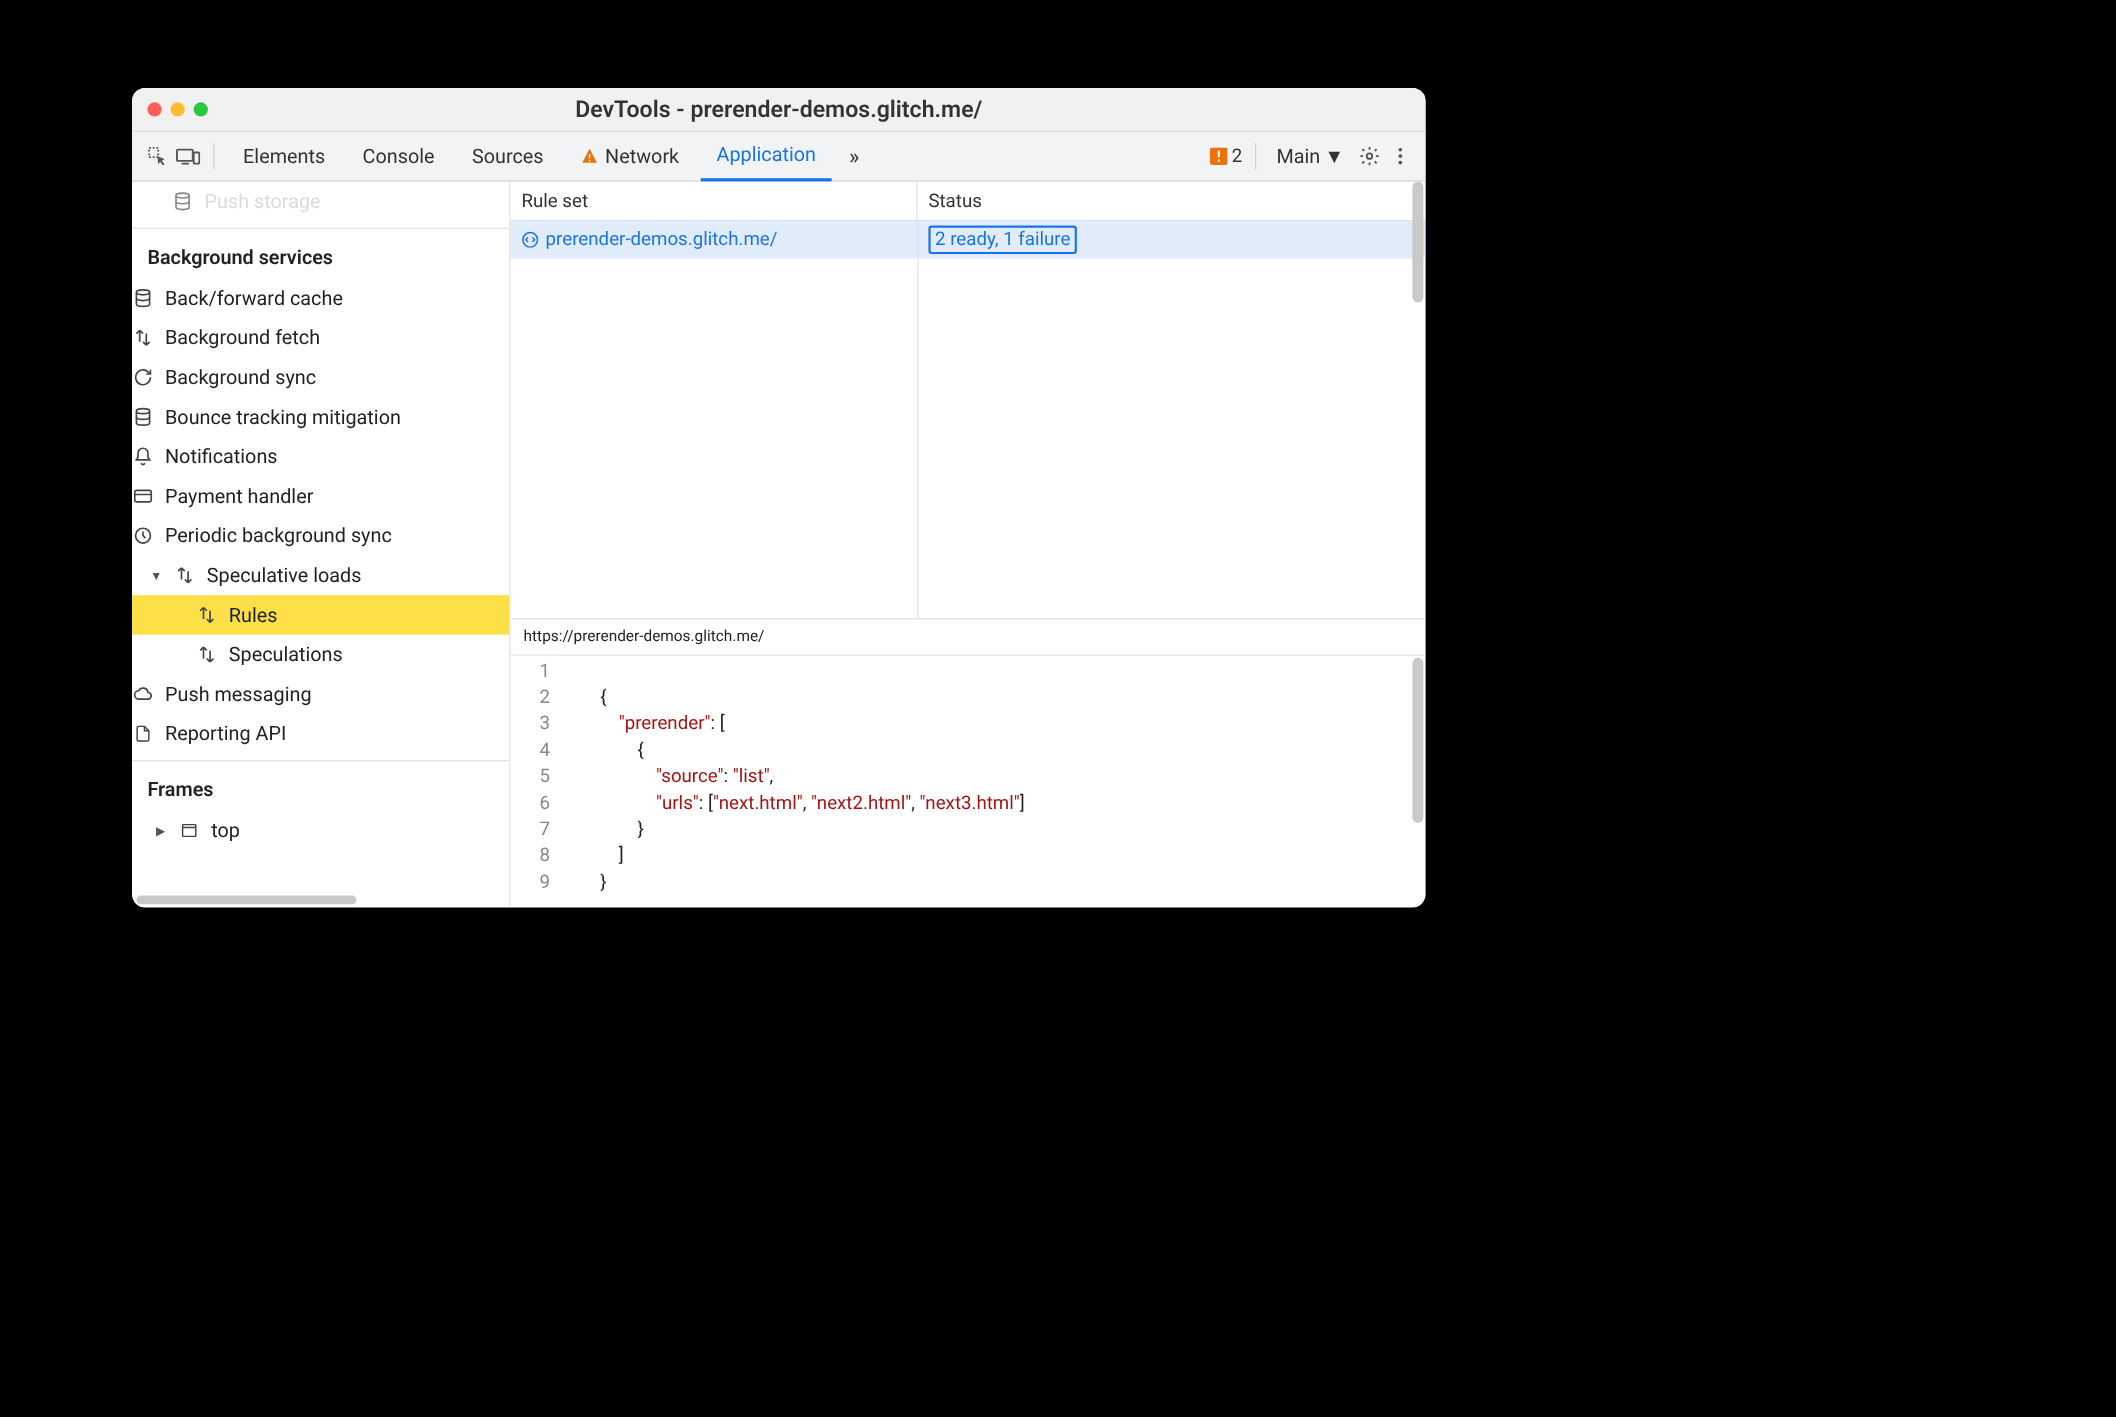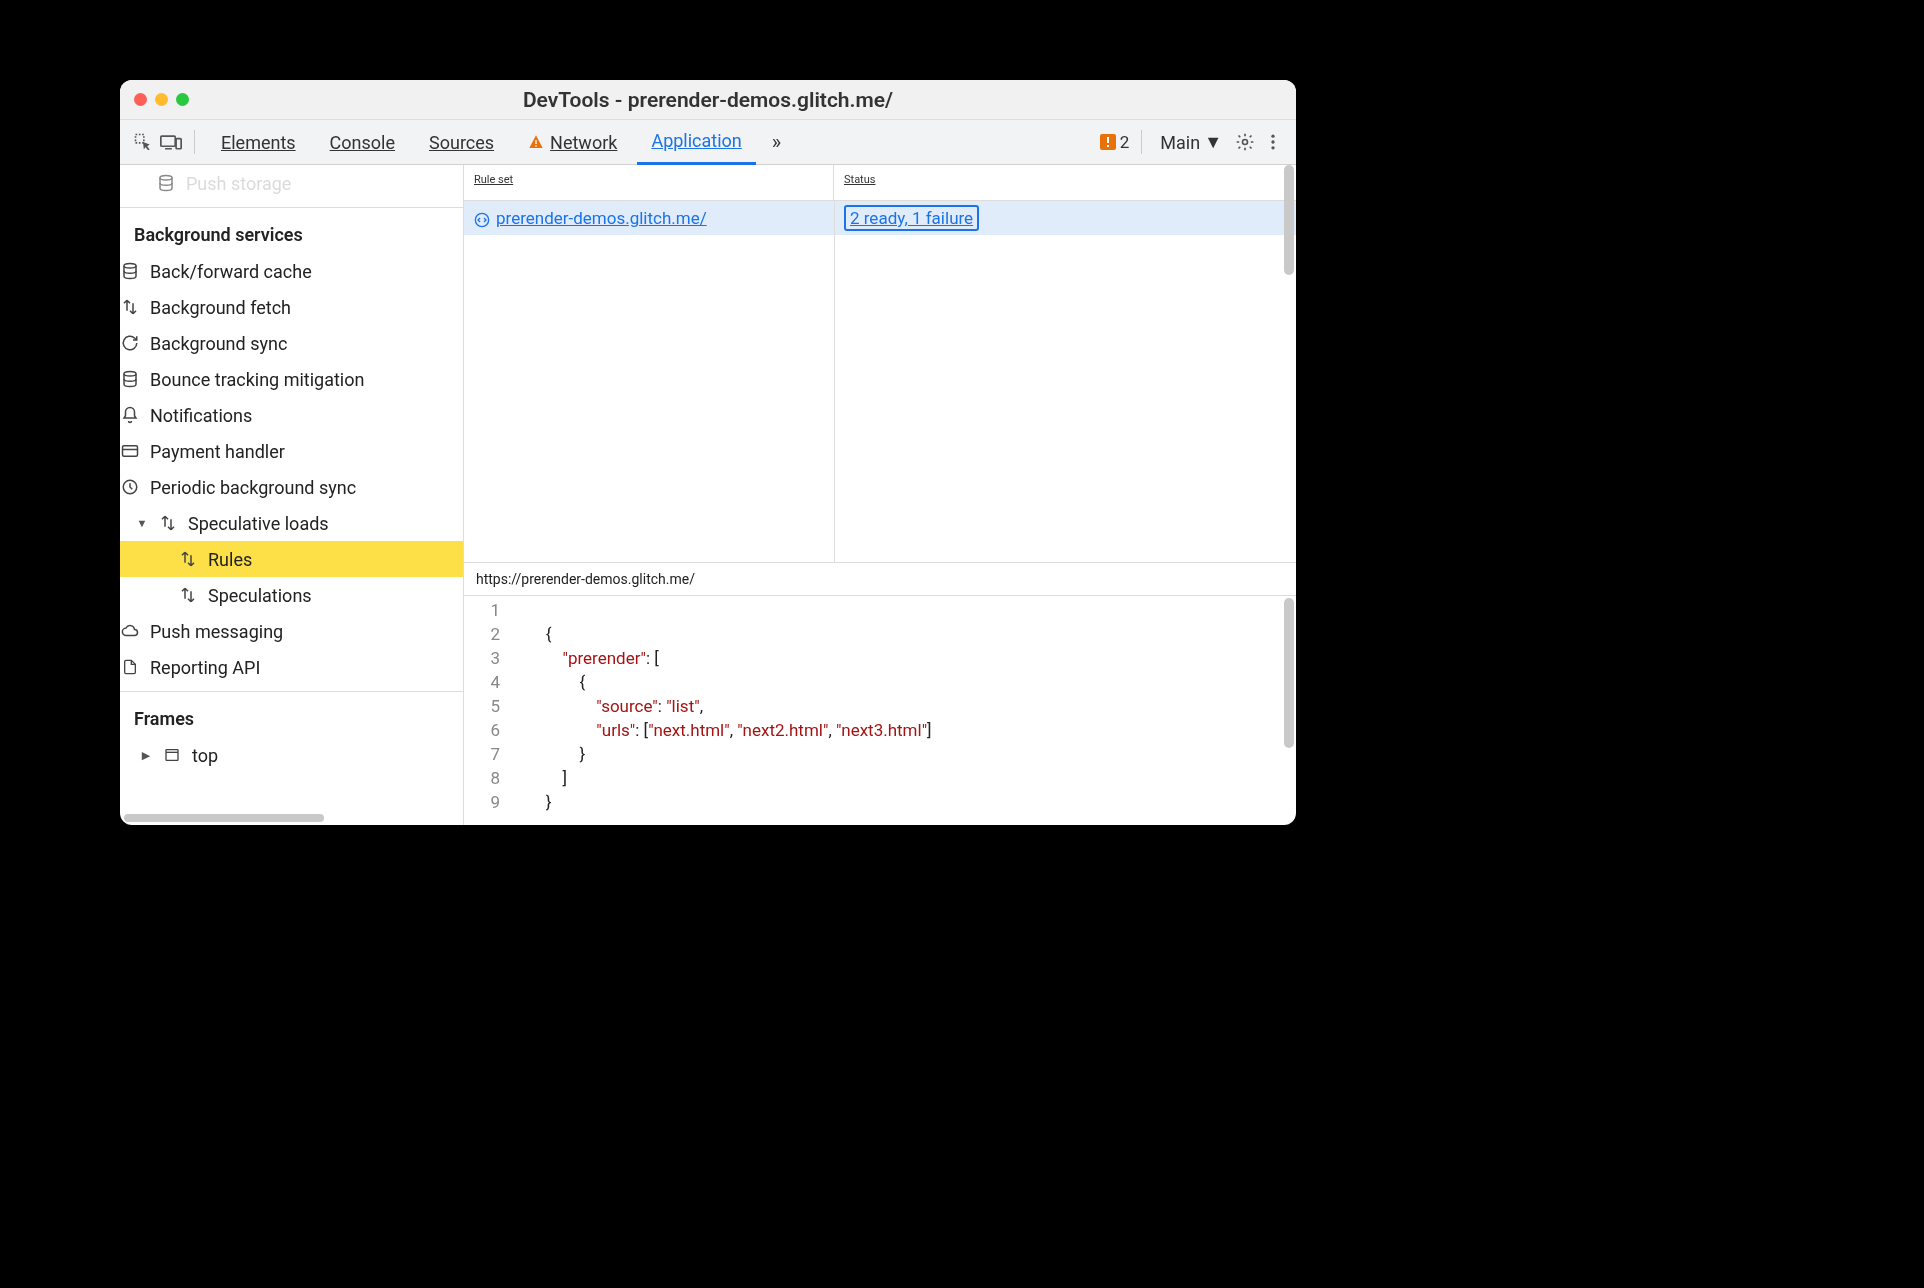--- a/index.html
+++ b/index.html
@@ -6,49 +6,49 @@
 body { background:#000; width:1924px; height:1288px; position:relative; }
 .window { position:absolute; left:120px; top:80px; width:1176px; height:745px; background:#fff; border-radius:12px; overflow:hidden; box-shadow:0 20px 60px rgba(0,0,0,0.5); display:flex; flex-direction:column; }
 .titlebar { height:40px; background:#f1f1f1; display:flex; align-items:center; padding:0 14px; position:relative; border-bottom:1px solid #dcdcdc; }
 .dots { display:flex; gap:8px; }
 .dot { width:13px; height:13px; border-radius:50%; }
 .dot.red{background:#ff5f57;} .dot.yellow{background:#febc2e;} .dot.green{background:#28c840;}
 .title { position:absolute; left:0; right:0; text-align:center; font-size:21px; font-weight:600; color:#333; pointer-events:none; }
 .toolbar { height:45px; background:#f1f3f4; border-bottom:1px solid #d0d0d0; display:flex; align-items:center; padding:0 12px; gap:6px; font-size:18px; color:#333; }
 .tb-icon { width:22px; height:22px; display:flex; align-items:center; justify-content:center; color:#555; }
 .tb-sep { width:1px; height:24px; background:#ccc; margin:0 6px; }
-.tab { padding:0 14px; height:45px; display:flex; align-items:center; gap:6px; cursor:pointer; color:#333;text-decoration:underline; }
+.tab { padding:0 14px; height:45px; display:flex; align-items:center; gap:6px; cursor:pointer; color:#333; }
 .tab.active { color:#1a73e8; border-bottom:3px solid #1a73e8; }
 .spacer { flex:1; }
 .err-badge { display:flex; align-items:center; gap:4px; color:#333; font-size:17px;}
 .content { flex:1; display:flex; overflow:hidden; }
 .sidebar { width:344px; border-right:1px solid #ddd; overflow-y:auto; position:relative; font-size:18px; color:#222; }
 .sec-head { font-weight:600; padding:10px 14px 8px; font-size:18px; color:#222; }
 .tree-item { display:flex; align-items:center; gap:10px; height:36px; cursor:pointer; white-space:nowrap; }
 .tree-item.indent { padding-left:58px; }
 .tree-item.active { background:#fde047; }
 .tree-caret { width:12px; display:flex; justify-content:center; color:#555; font-size:11px;}
 .tree-icon { width:20px; height:20px; display:flex; align-items:center; justify-content:center; color:#444; flex-shrink:0;}
 .sidebar-divider { height:1px; background:#ddd; margin:6px 0;}
 .hscroll { position:absolute; bottom:0; left:0; right:0; height:14px; background:transparent; display:flex; align-items:center;}
 .hscroll .thumb{ width:200px; height:8px; background:#c9c9c9; border-radius:4px; margin-left:4px;}
 .main { flex:1; display:flex; flex-direction:column; overflow:hidden;}
 .grid { flex:0 0 398px; border-bottom:1px solid #ddd; display:flex; flex-direction:column; position:relative;}
-.grid-head { display:flex; height:36px; border-bottom:1px solid #ddd; background:#fff; font-size:11px; color:#333;text-decoration:underline;}
+.grid-head { display:flex; height:36px; border-bottom:1px solid #ddd; background:#fff; font-size:17px; color:#333;}
 .grid-head .col { padding:8px 10px; }
 .col1 { width:370px; border-right:1px solid #ddd;}
 .col2 { flex:1; }
 .grid-body { flex:1; display:flex; position:relative;}
 .grid-body .col-border{ position:absolute; left:370px; top:0; bottom:0; width:1px; background:#ddd;}
 .row { display:flex; height:34px; align-items:center; font-size:17px;}
 .row.sel .c{ background:#e1ecfb;}
 .row .c{ display:flex; align-items:center; height:100%; padding:0 10px;}
 .row .c1{ width:370px;}
 .row .c2{ flex:1;}
-.link{ color:#1a73e8; text-decoration:underline; cursor:pointer; display:flex; align-items:flex-end; gap:6px;}
+.link{ color:#1a73e8; cursor:pointer; display:flex; align-items:center; gap:6px;}
 .status-box{ border:2px solid #1a73e8; border-radius:3px; padding:1px 4px;}
 .detail-url{ padding:8px 12px; font-size:14px; color:#222; border-bottom:1px solid #ddd;}
 .code { flex:1; display:flex; font-family:Menlo,Consolas,monospace; font-size:17px; line-height:24px; overflow:auto; position:relative;}
 .gutter{ width:44px; text-align:right; color:#888; padding:2px 8px 2px 0; user-select:none; background:#fff;}
 .code-body{ flex:1; padding:2px 0 2px 4px; white-space:pre; color:#222;}
 .j-key{color:#a31515;} .j-str{color:#a31515;}
 .vscroll{ position:absolute; right:2px; top:0; width:10px;}
 .vscroll .thumb{ width:10px; height:110px; background:#c9c9c9; border-radius:5px; position:absolute; top:0;}
 .overflow-chevron{ font-size:20px; color:#333; padding:0 10px;}
 svg { display:block; }

